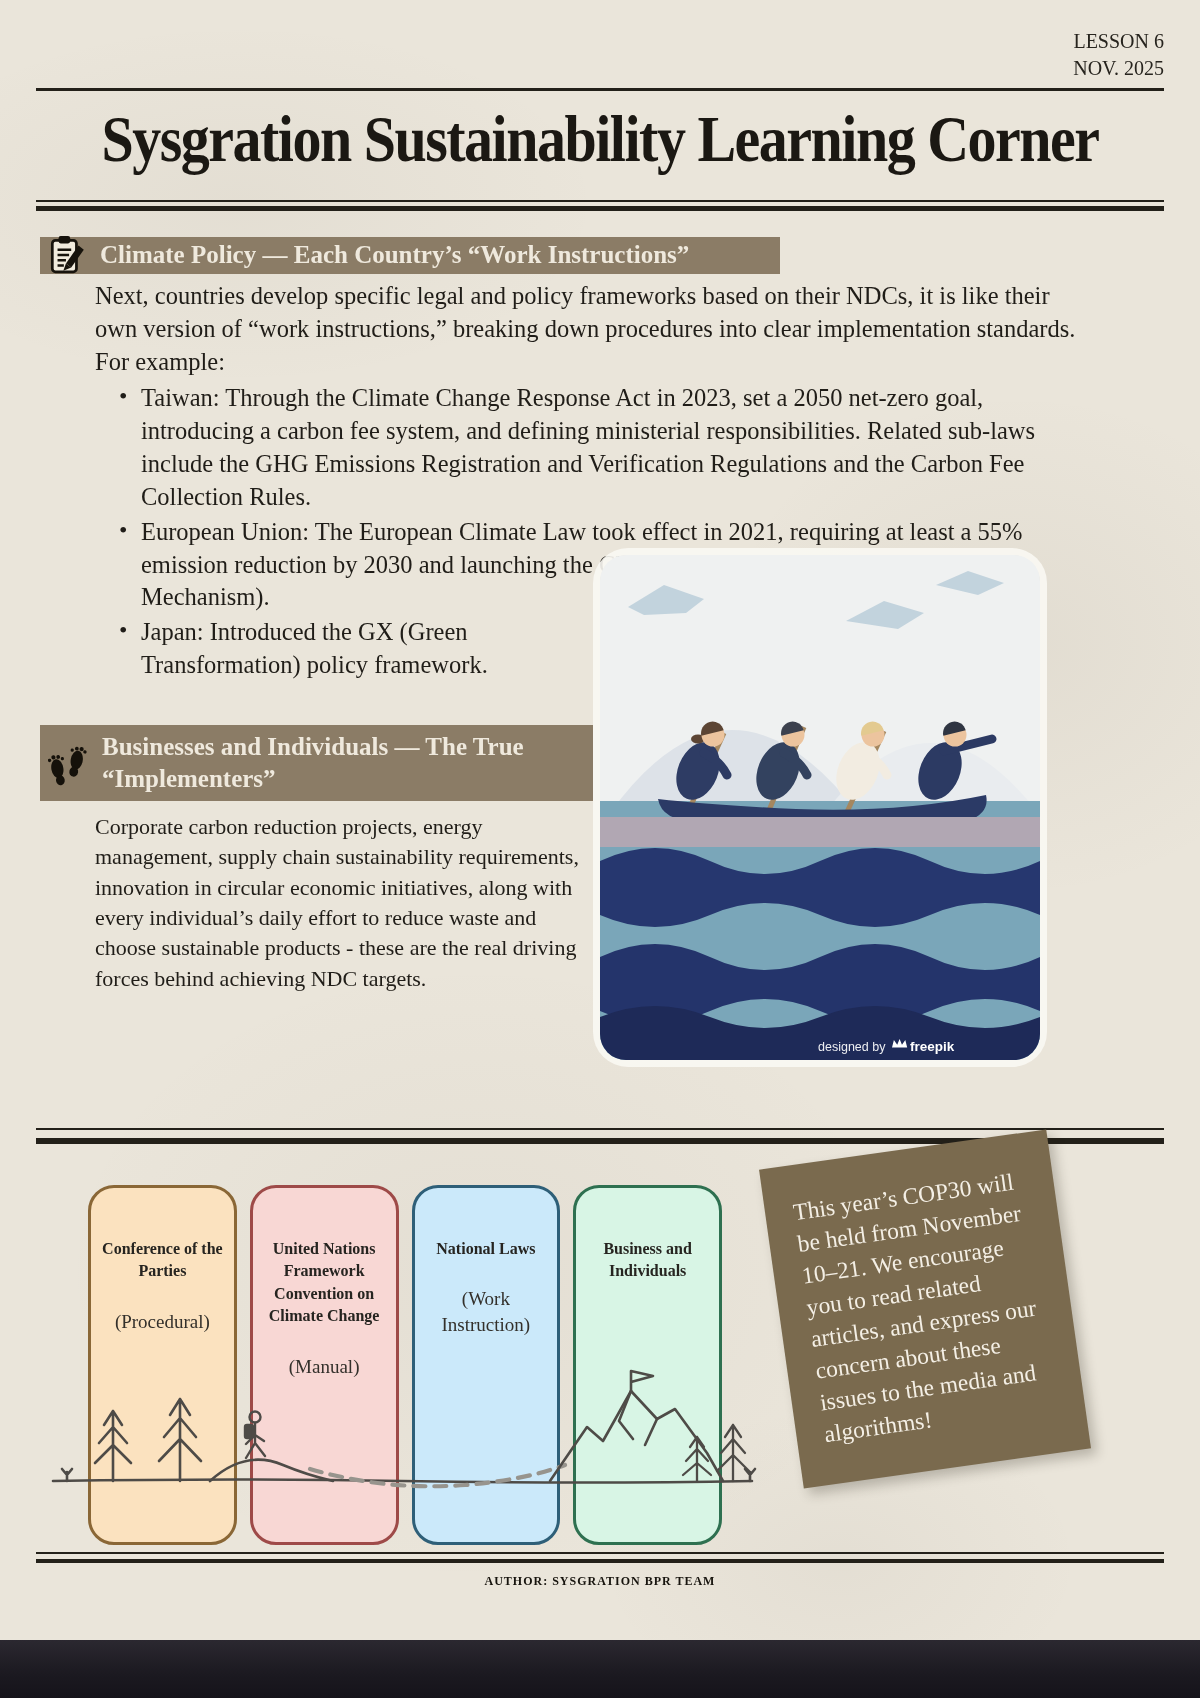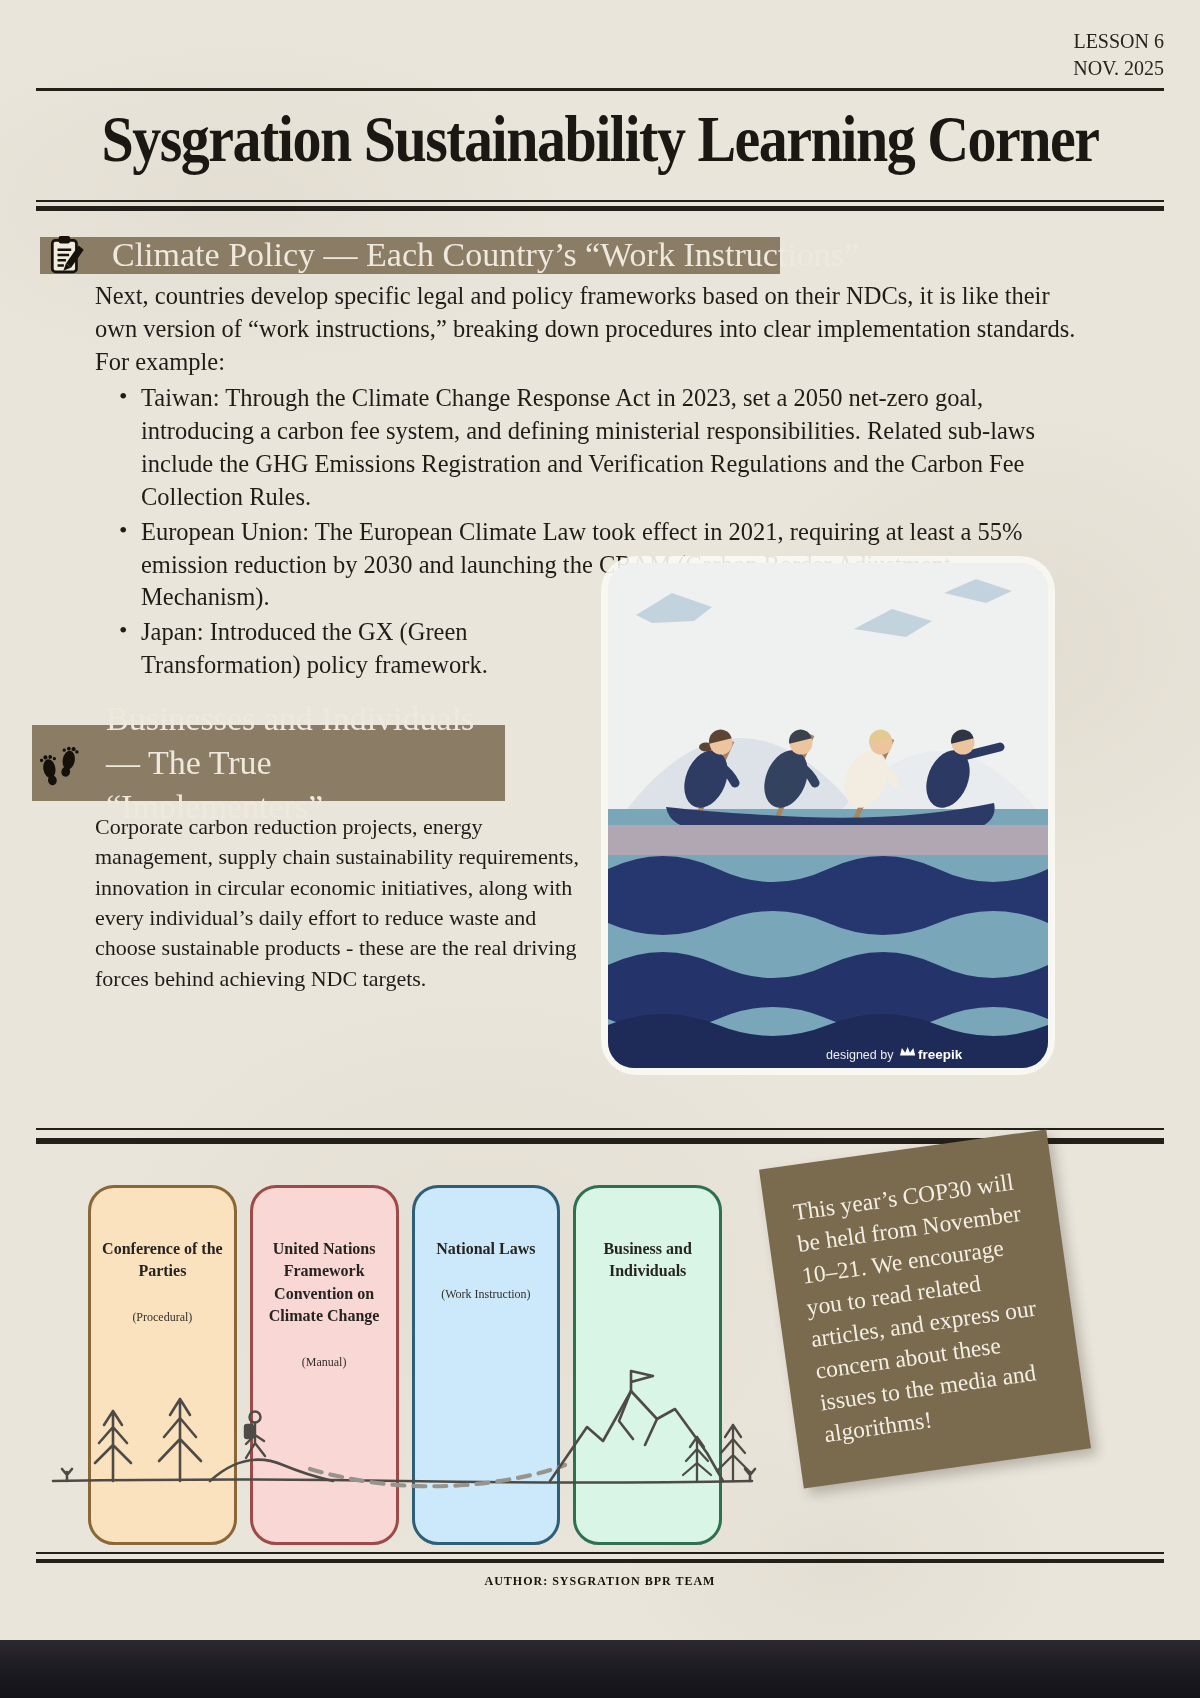--- a/index.html
+++ b/index.html
@@ -23,43 +23,43 @@
   #rule-m2{top:1138px;height:6px;}
   #rule-f1{top:1552px;height:2px;}
   #rule-f2{top:1559px;height:4px;}
   h1.masthead{
     position:absolute;top:96px;left:36px;width:1128px;margin:0;
     font-size:58px;font-weight:bold;letter-spacing:-1.5px;text-align:center;
     line-height:84px;transform:scaleY(1.14);transform-origin:50% 40%;color:#1b1813;
     white-space:nowrap;
   }
   .bar{position:absolute;height:37px;background:#8b7c66;display:flex;align-items:center;}
-  .bar h2{margin:12px;color:#efe9dd;font-size:34px;font-weight:normal;line-height:1.3;}
+  .bar h2{margin:0;color:#efe9dd;font-size:25px;font-weight:bold;line-height:1.3;}
   #bar1{left:40px;top:237px;width:740px;}
   #bar1 h2{padding-left:60px;white-space:nowrap;}
-  #bar2{left:32px;top:725px;width:473px;height:76px;}
+  #bar2{left:40px;top:725px;width:553px;height:76px;}
   #bar2 h2{padding-left:62px;padding-right:10px;}
   .icon-wrap{position:absolute;display:block;}
   #icon-clipboard{left:8px;top:-3px;width:38px;height:42px;}
   #icon-footprints{left:8px;top:15px;width:40px;height:46px;}
   .body1{position:absolute;left:95px;top:280px;width:988px;font-size:24.5px;line-height:1.34;}
   .body1 p{margin:0;}
   ul.bullets{list-style:none;margin:4px 0 0 0;padding:0 0 0 46px;}
   ul.bullets li{position:relative;margin:0 0 2px 0;}
   ul.bullets li .dot{position:absolute;left:-22px;top:-2px;font-size:24px;}
   ul.bullets li.narrow{width:445px;}
-  .illus{position:absolute;left:600px;top:555px;width:440px;height:505px;margin:8px;
+  .illus{position:absolute;left:600px;top:555px;width:440px;height:505px;margin:0;
          border-radius:28px;box-shadow:0 0 0 7px rgba(250,248,243,.9);}
   .illus svg{display:block;width:440px;height:505px;}
   .body2{position:absolute;left:95px;top:812px;width:505px;margin:0;font-size:22px;line-height:1.38;}
   .cards{position:absolute;left:88px;top:1185px;width:634px;height:360px;display:flex;gap:13px;}
   .card{flex:1 1 0;border:3px solid #555;border-radius:26px;box-sizing:border-box;
         padding:50px 8px 0 8px;text-align:center;}
   .card h3{margin:0;font-size:16px;font-weight:bold;line-height:1.4;color:#262420;}
-  .card .sub{margin-top:26px;font-size:12px;line-height:1.35;color:#33302b;}
+  .card .sub{margin-top:26px;font-size:19px;line-height:1.35;color:#33302b;}
   svg.landscape{position:absolute;left:45px;top:1365px;width:715px;height:145px;pointer-events:none;}
   .note{position:absolute;left:780px;top:1148px;width:290px;box-sizing:border-box;
         padding:32px 26px 34px 28px;background:#7a6a4e;color:#f4efe5;
         transform:rotate(-8deg);box-shadow:5px 7px 12px rgba(40,35,25,.25);}
   .note p{margin:0;font-size:23.5px;line-height:1.36;}
   .author{position:absolute;left:0;top:1574px;width:1200px;text-align:center;
           font-size:12px;font-weight:bold;letter-spacing:1px;color:#17140e;}
   .bottom-bar{position:absolute;left:0;top:1640px;width:1200px;height:58px;
               background:linear-gradient(180deg,#2b2830 0%,#1b1920 60%,#15131a 100%);}
 </style>

